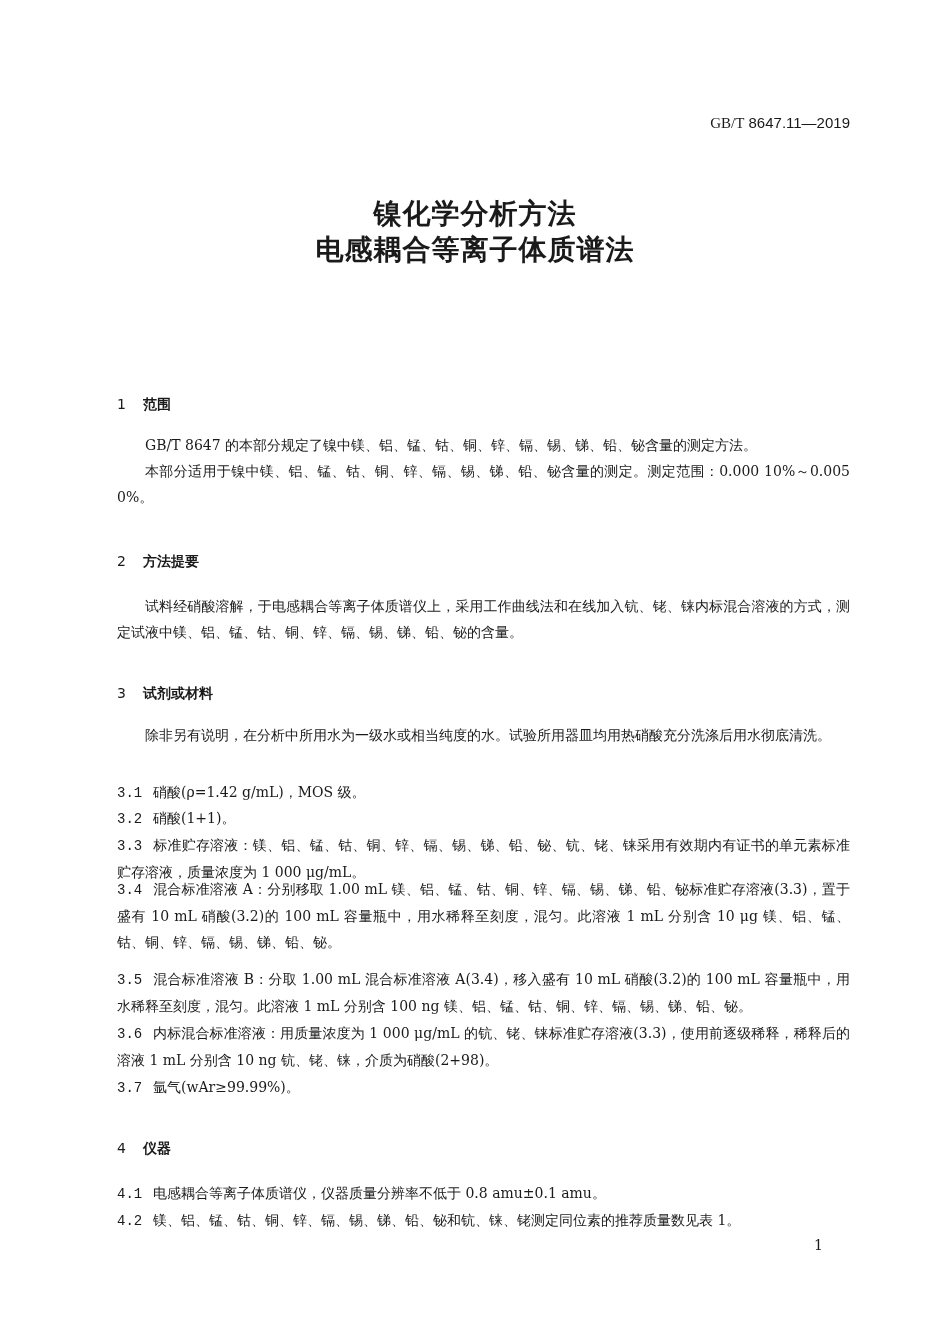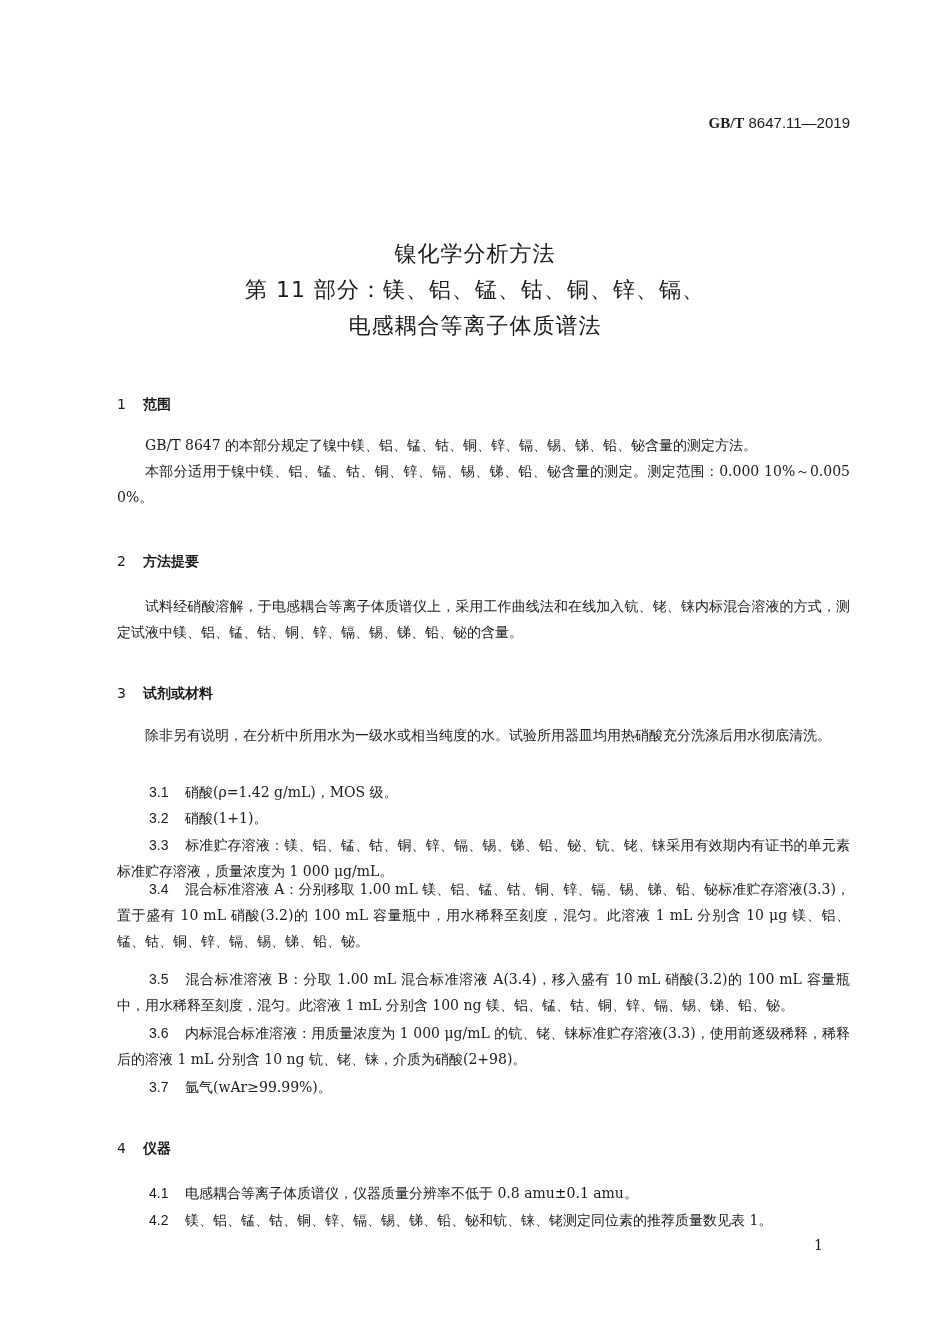--- a/index.html
+++ b/index.html
@@ -1,38 +1,37 @@
 <!DOCTYPE html>
 <html><head>
 <meta charset="utf-8">
 <style>
   html, body { margin:0; padding:0; background:#ffffff; }
   body { width:950px; height:1344px; position:relative; overflow:hidden;
          font-family:"DejaVu Serif","Liberation Serif",serif; color:#1a1a1a; }
   .std-code { position:absolute; right:100px; top:114px; font-size:15px; font-family:"Liberation Sans",sans-serif; }
-  .std-code b { font-family:"Liberation Serif",serif; font-weight:bold;margin-left:40px; }
+  .std-code b { font-family:"Liberation Serif",serif; font-weight:normal;margin-left:40px; }
   .title { position:absolute; left:0; width:950px; text-align:center; top:196px;
-           font-family:"DejaVu Sans","Liberation Sans",sans-serif; font-size:22px; line-height:36px; font-weight:normal; letter-spacing:1px;margin-top:40px; }
+           font-family:"DejaVu Sans","Liberation Sans",sans-serif; font-size:28px; line-height:36px; font-weight:bold; letter-spacing:1px; }
   .title div { white-space:nowrap; }
   .h { position:absolute; left:117px; font-family:"DejaVu Sans","Liberation Sans",sans-serif; font-size:14px; font-weight:bold;margin-top:8px; }
   .h .num { display:inline-block; width:26px; font-weight:normal; }
   .p { position:absolute; left:117px; width:733px; font-size:14px; line-height:26px; text-align:justify; }
   .indent { text-indent:28px; }
   .item { position:absolute; left:117px; width:733px; font-size:14px; line-height:26px; text-align:justify; }
-  .item .no { font-family:Liberation Sans, sans-serif; display:inline-block; width:36px;margin-left:32px; }
+  .item .no { font-family:Liberation Mono, monospace; display:inline-block; width:36px; }
   .page-num { position:absolute; right:127px; top:1237px; font-size:14px; }
 </style>
 </head>
 <body>
 
 <div class="std-code"><b>GB/T</b><span> 8647.11—2019</span></div>
 
 <div class="title">
   <div>镍化学分析方法</div>
-  <div>第 11 部分：镁、铝、锰、钴、铜、锌、镉、</div>
   <div>电感耦合等离子体质谱法</div>
 </div>
 
 <div class="h" style="top:388px"><span class="num">1</span><span>范围</span></div>
 <div class="p indent" style="top:432px">GB/T 8647 的本部分规定了镍中镁、铝、锰、钴、铜、锌、镉、锡、锑、铅、铋含量的测定方法。</div>
 <div class="p indent" style="top:458px">本部分适用于镍中镁、铝、锰、钴、铜、锌、镉、锡、锑、铅、铋含量的测定。测定范围：0.000 10%～0.005 0%。</div>
 
 <div class="h" style="top:545px"><span class="num">2</span><span>方法提要</span></div>
 <div class="p indent" style="top:593px">试料经硝酸溶解，于电感耦合等离子体质谱仪上，采用工作曲线法和在线加入钪、铑、铼内标混合溶液的方式，测定试液中镁、铝、锰、钴、铜、锌、镉、锡、锑、铅、铋的含量。</div>
 

